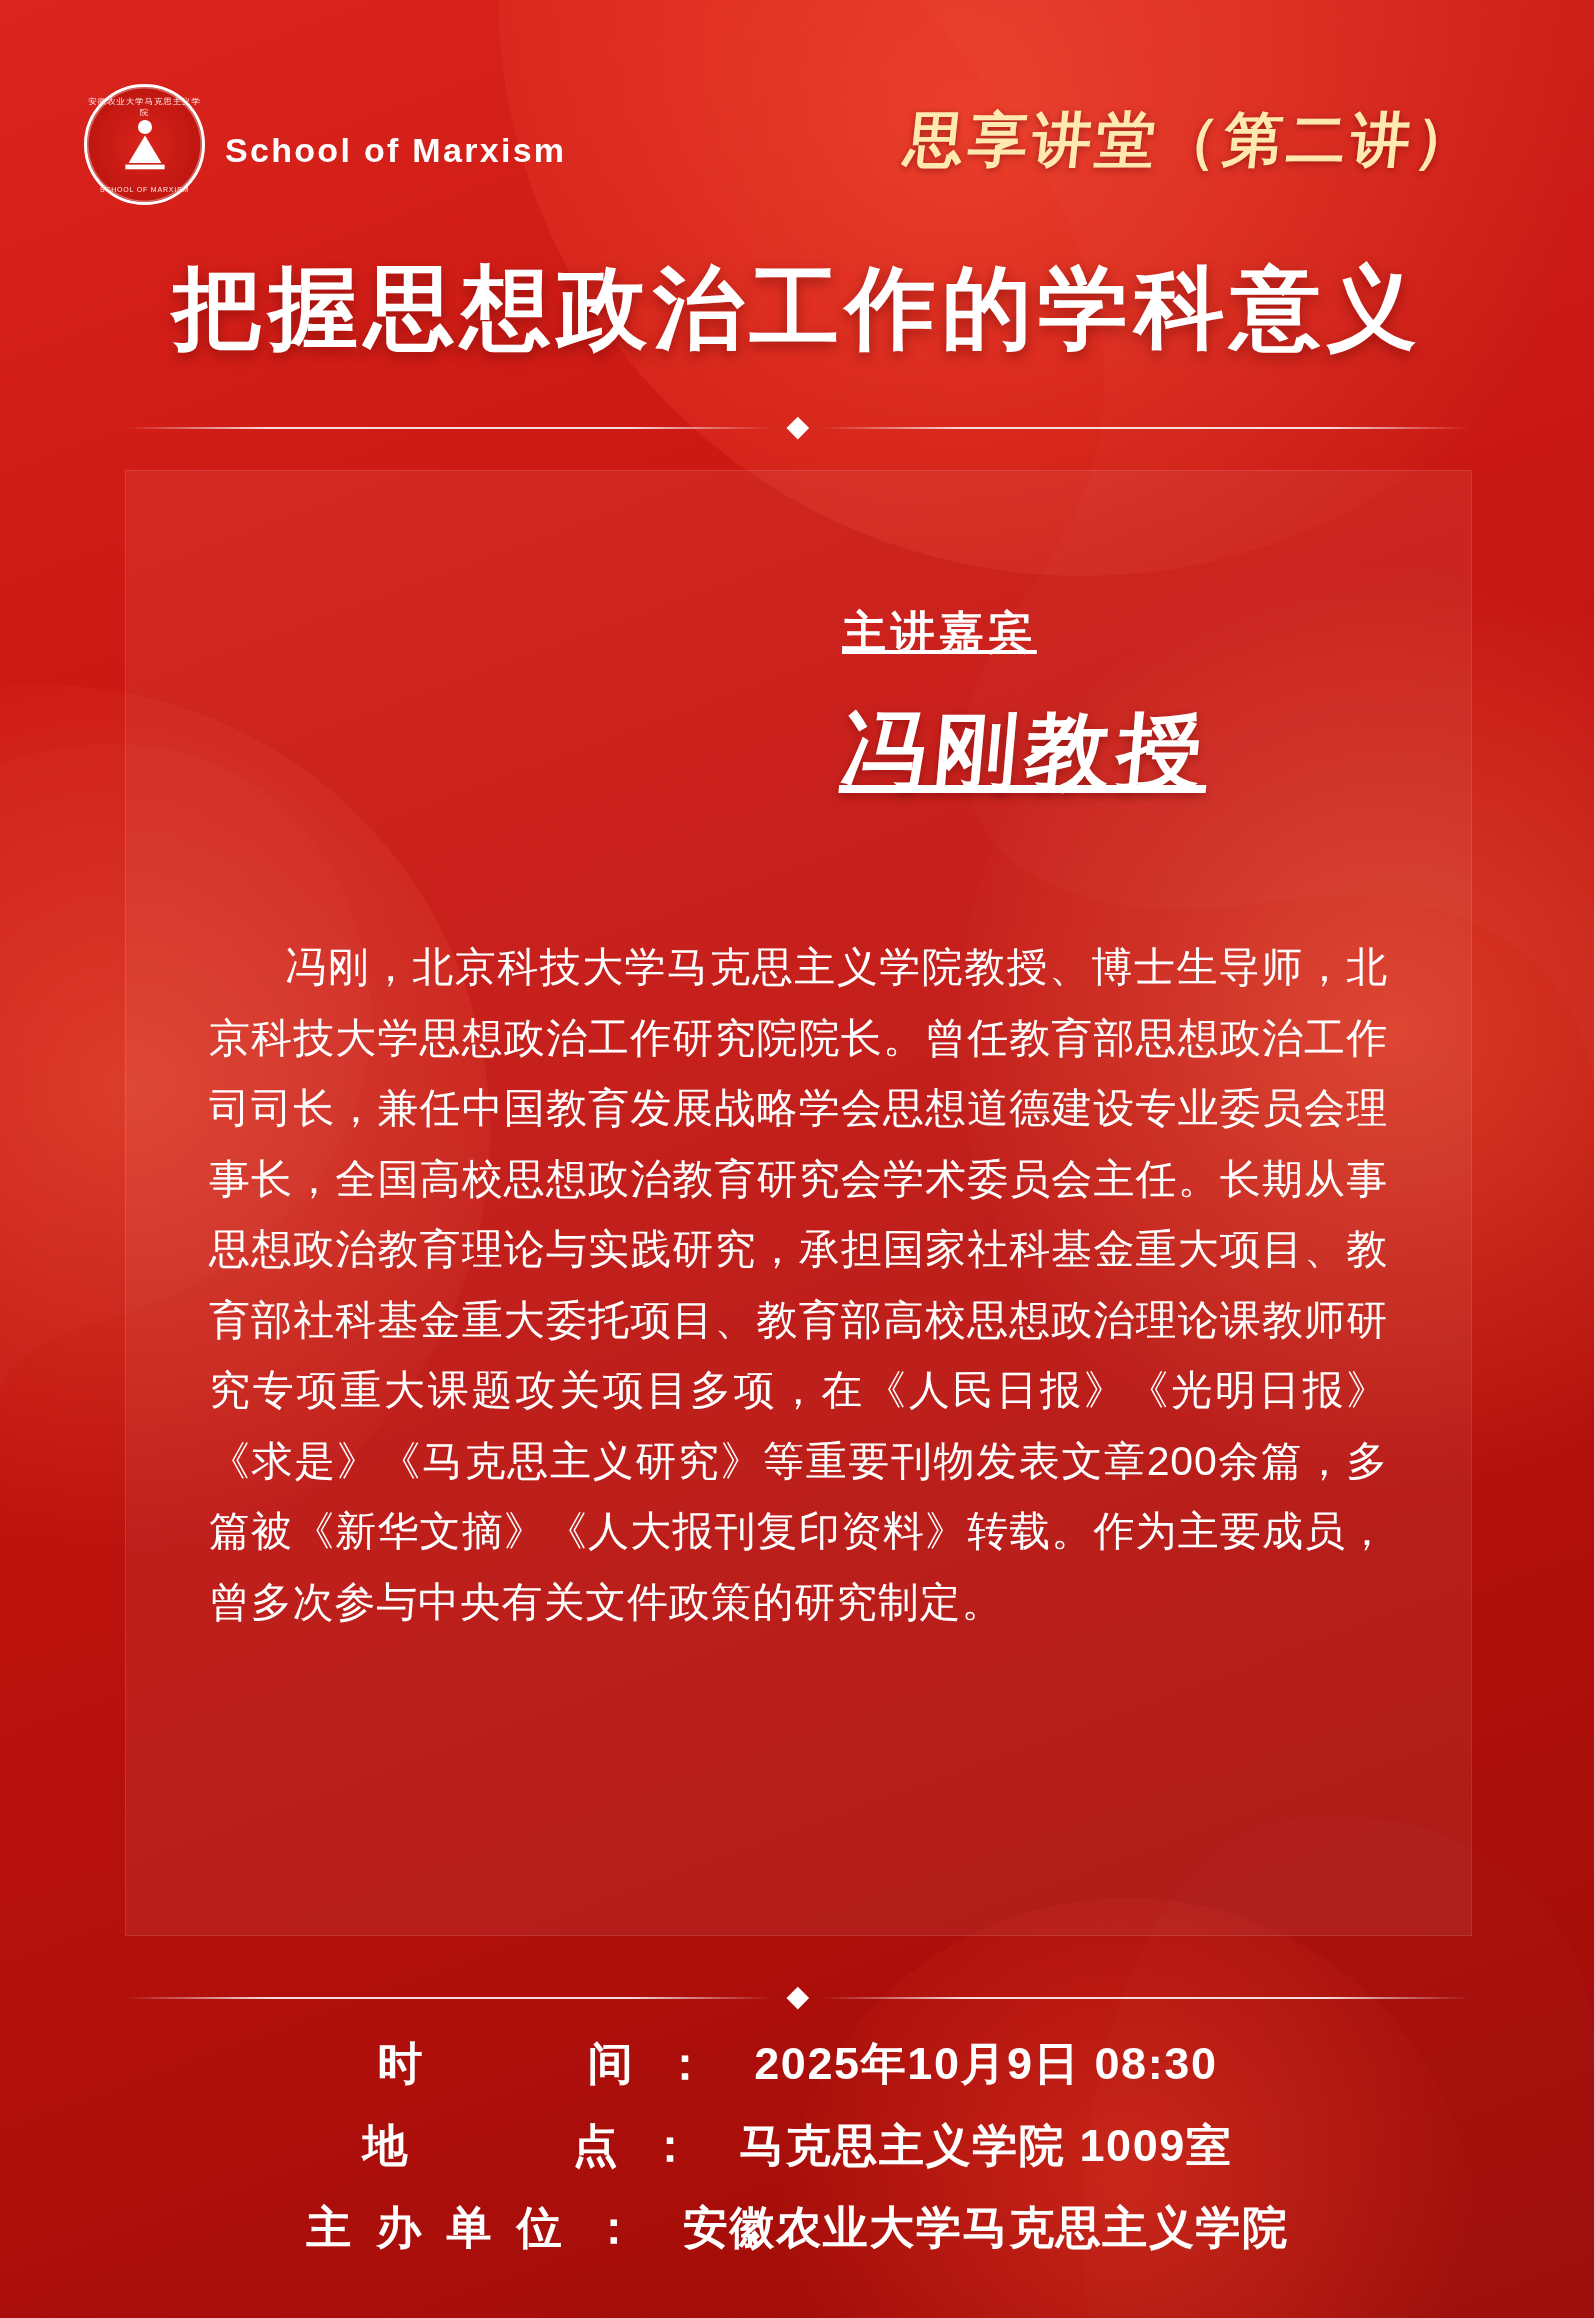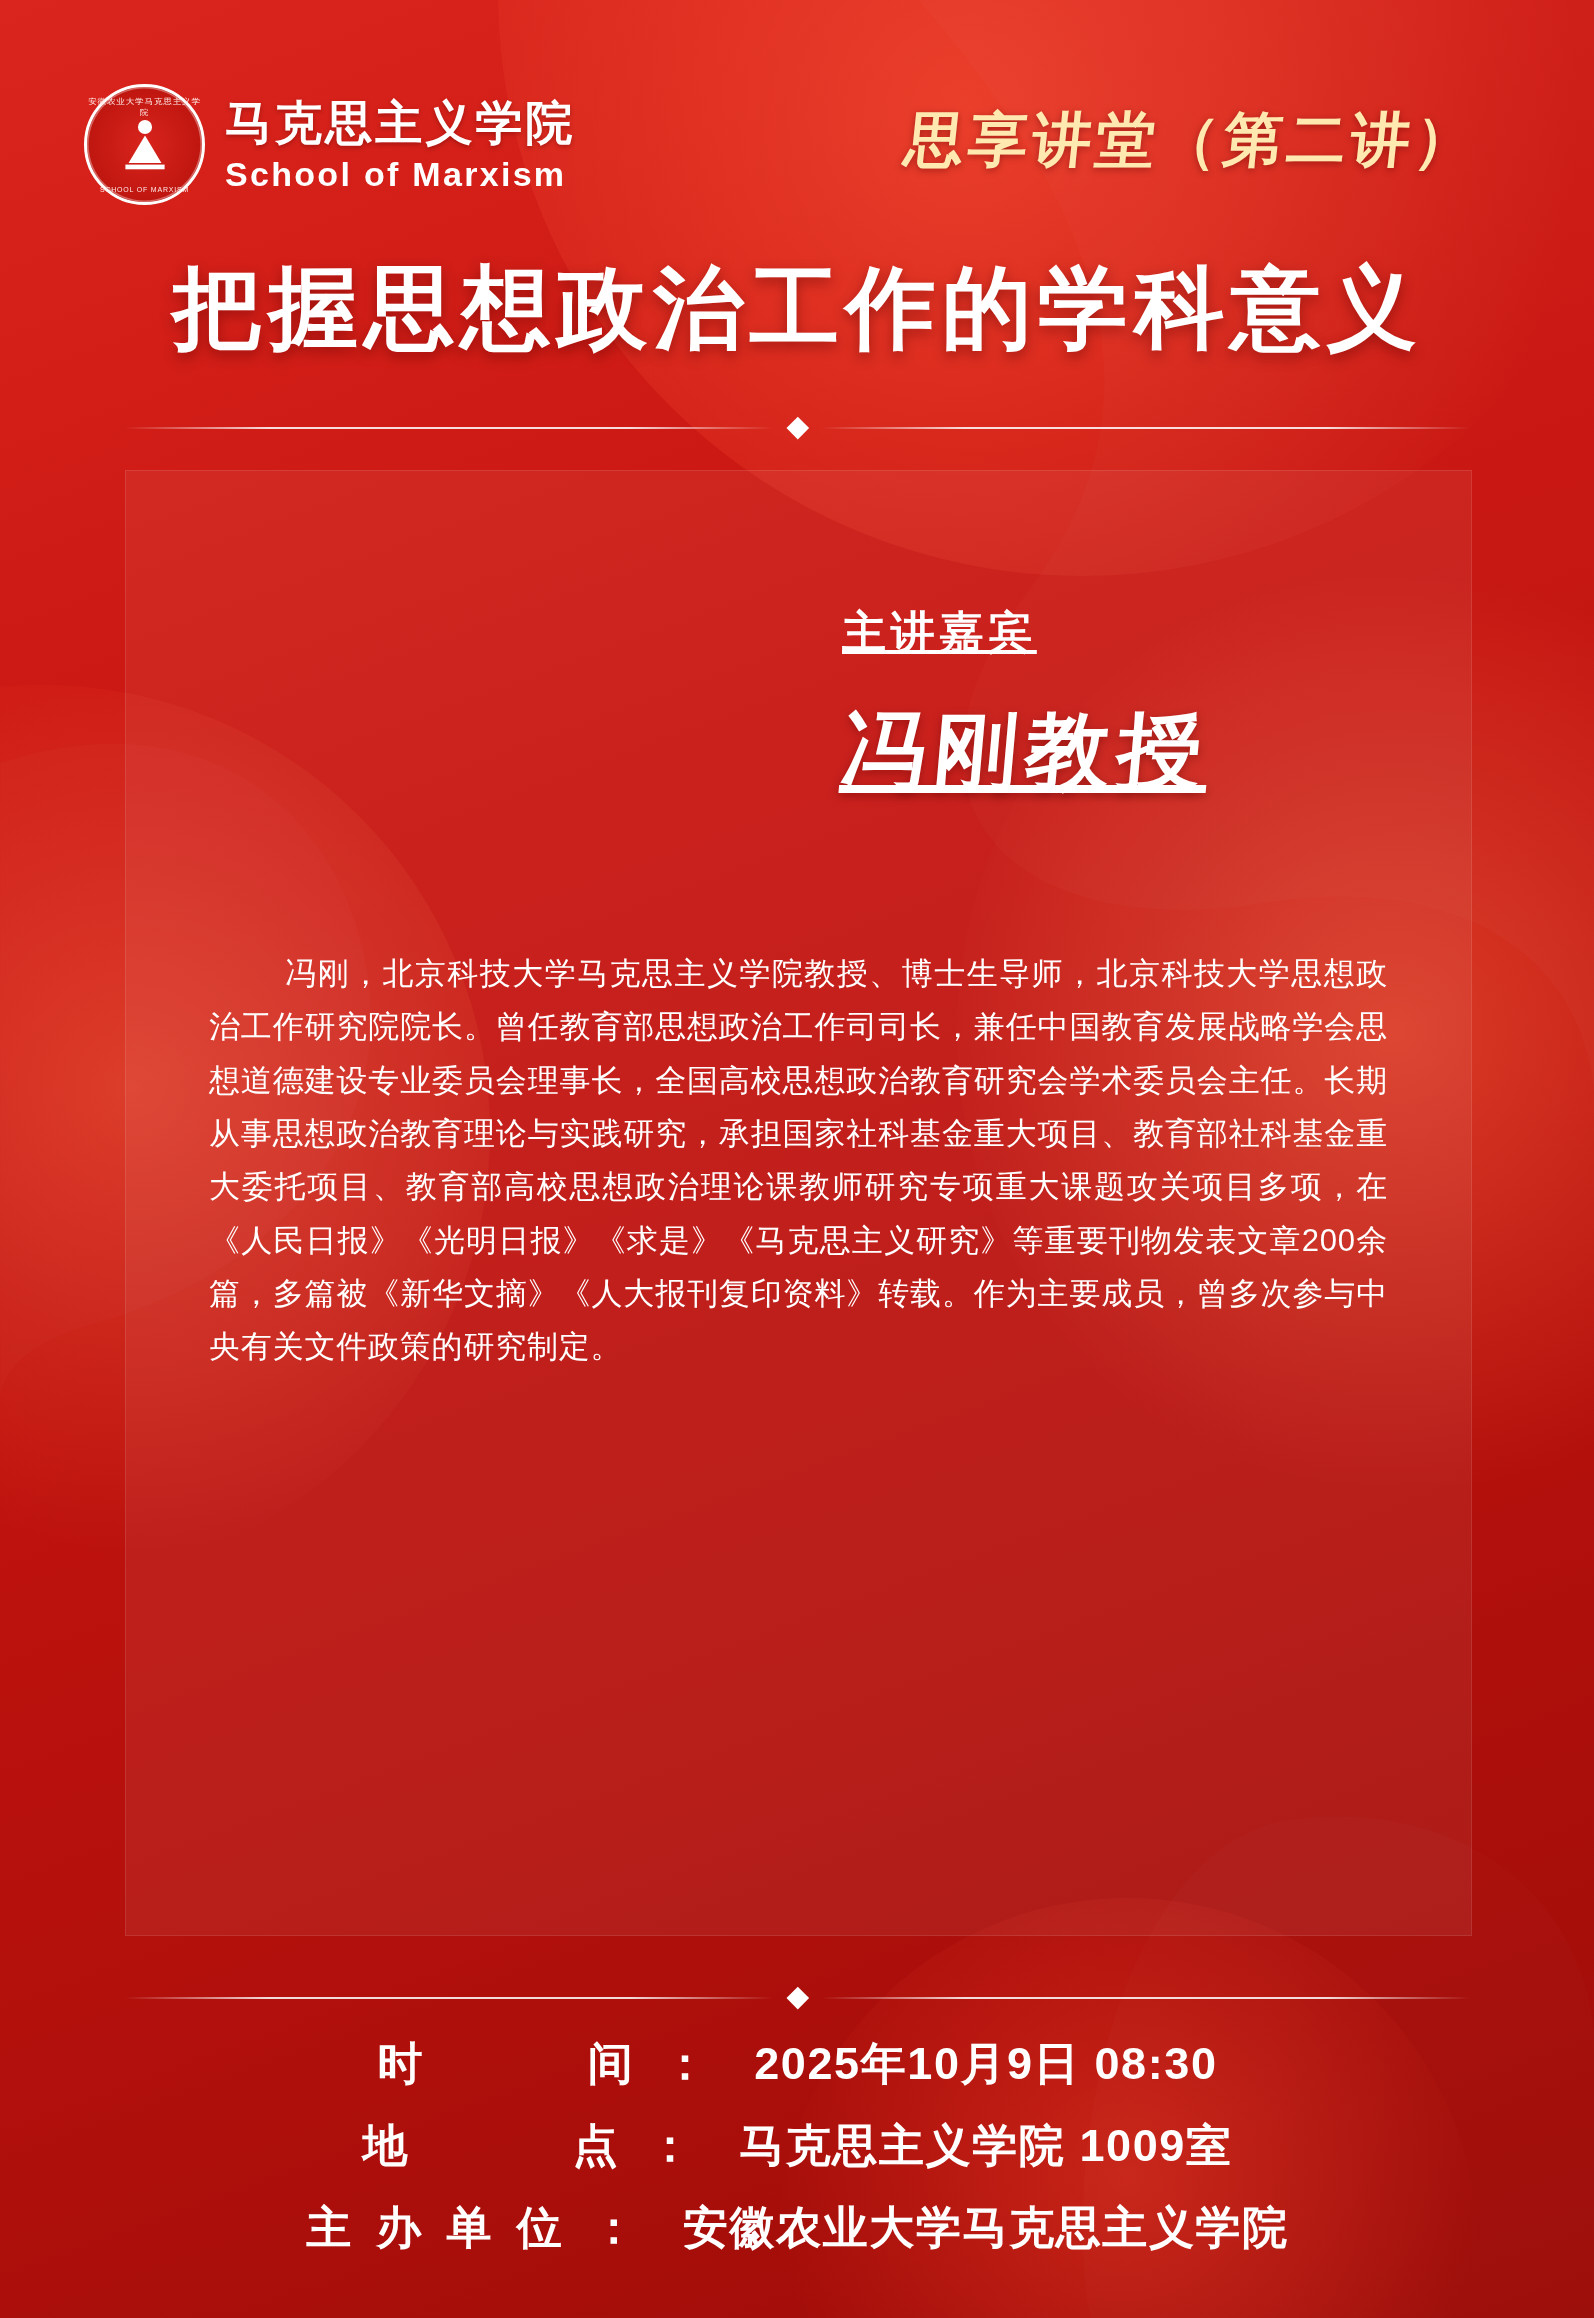--- a/index.html
+++ b/index.html
@@ -281,22 +281,22 @@
     font-weight: bold;
     letter-spacing: 7.8px;
     text-shadow: 0 3.1px 9.3px rgba(90,0,0,.4);
     transform: skewX(-5deg);
   }
 
   .bio {
     position: absolute;
     left: 83px;
     right: 83px;
-    top: 476px;
-    font-size: 31px;
+    top: 461px;
+    font-size: 41px;
     line-height: 1.72;
     letter-spacing: 0.8px;
     text-align: justify;
     text-indent: 76px;
     color: #ffffff;
   }
 
   
   .footer {
     position: absolute;
@@ -346,21 +346,20 @@
       <div class="logo-emblem">
         <div class="ring-text-top">安徽农业大学马克思主义学院</div>
         <div class="ring-text-bottom">SCHOOL OF MARXISM</div>
         <svg class="mark" viewBox="0 0 74 74">
           <circle cx="37" cy="14" r="9" fill="#ffffff"></circle>
           <path d="M37 25 L58 60 L16 60 Z" fill="#ffffff"></path>
           <rect x="12" y="62" width="50" height="6" fill="#ffffff"></rect>
         </svg>
       </div>
       <div class="logo-text">
-        <span class="cn">马克思主义学院</span>
         <span class="en">School of Marxism</span>
       </div>
     </div>
 
     <div class="series-title">思享讲堂（第二讲）</div>
   </div>
 
   <div class="main-title">把握思想政治工作的学科意义</div>
 
   <div class="divider divider-top">

